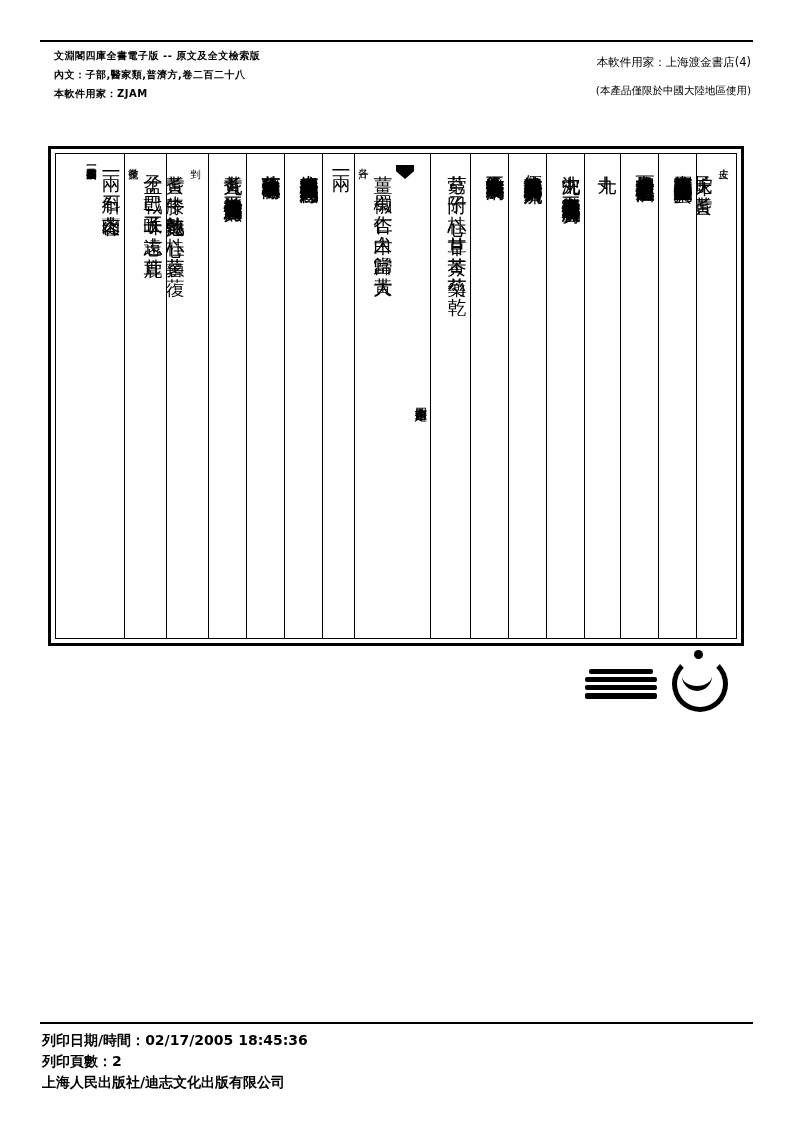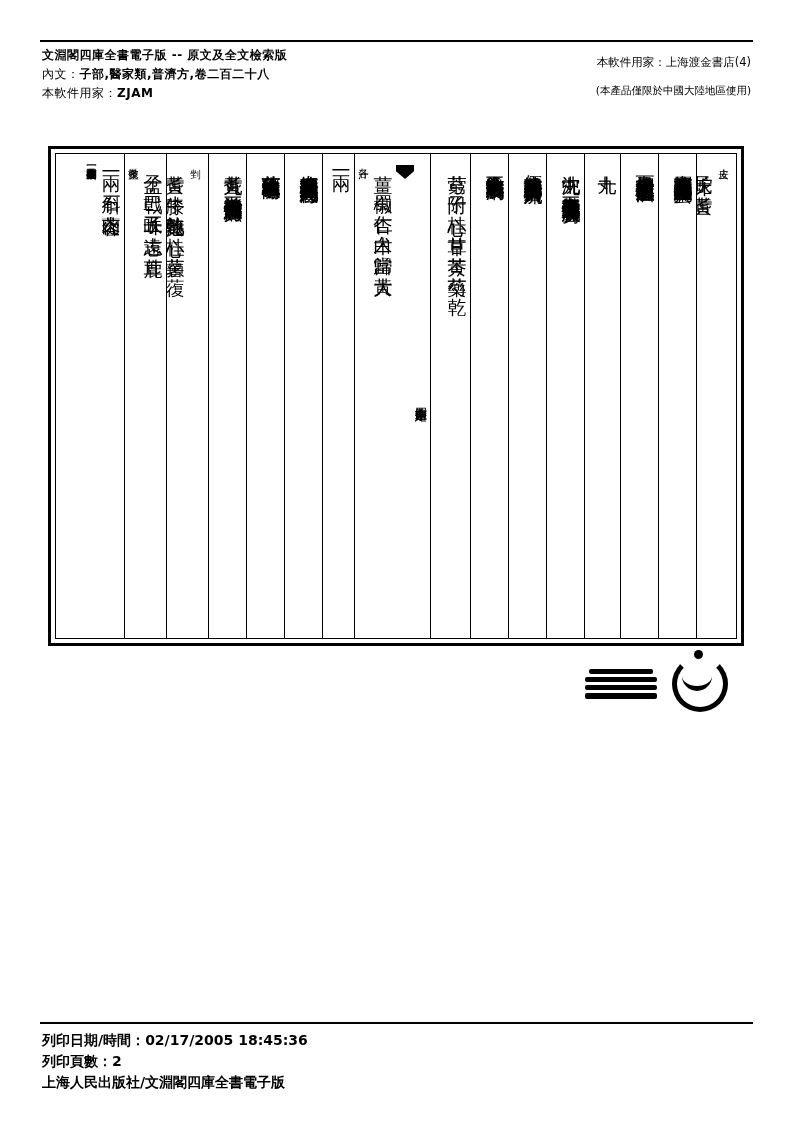--- a/index.html
+++ b/index.html
@@ -26,41 +26,41 @@
   }
   .header-rule-top {
     position: absolute;
     left: 0; top: 0;
     width: 713px;
     height: 2px;
     background: #000;
   }
   .header-left {
     position: absolute;
-    left: 2px;
+    left: 14px;
     top: 6px;
-    font-size: 12px;
+    font-size: 10px;
     font-weight: bold;
     line-height: 19px;
     letter-spacing: 0.5px;
   }
   .header-right {
     position: absolute;
     right: 2px;
     top: 8px;
     text-align: right;
     font-size: 11.5px;
     font-weight: normal;
     line-height: 28px;
   }
   .header-right .sub {
     font-size: 10.5px;
     text-align: right;
   }
-  .hdr-line2 .label, .hdr-line3 .label { font-weight: normal; }
+  .hdr-line2 .label, .hdr-line3 .label { font-weight: bold; }
 
   
   .page-frame {
     position: absolute;
     left: 48px;
     top: 146px;
     width: 696px;
     height: 500px;
     border: 3px solid #000;
     padding: 4px;
@@ -320,15 +320,15 @@
 
 <div class="footer">
   <div class="footer-rule"></div>
   <div class="footer-text">
     <div>
       <span>列印日期/時間：</span><span>02/17/2005 18:45:36</span>
     </div>
     <div>
       <span>列印頁數：</span><span>2</span>
     </div>
-    <div>上海人民出版社/文淵閣四庫全書電子版</div>
+    <div>上海人民出版社/迪志文化出版有限公司</div>
   </div>
 </div>
 
 </body></html>

